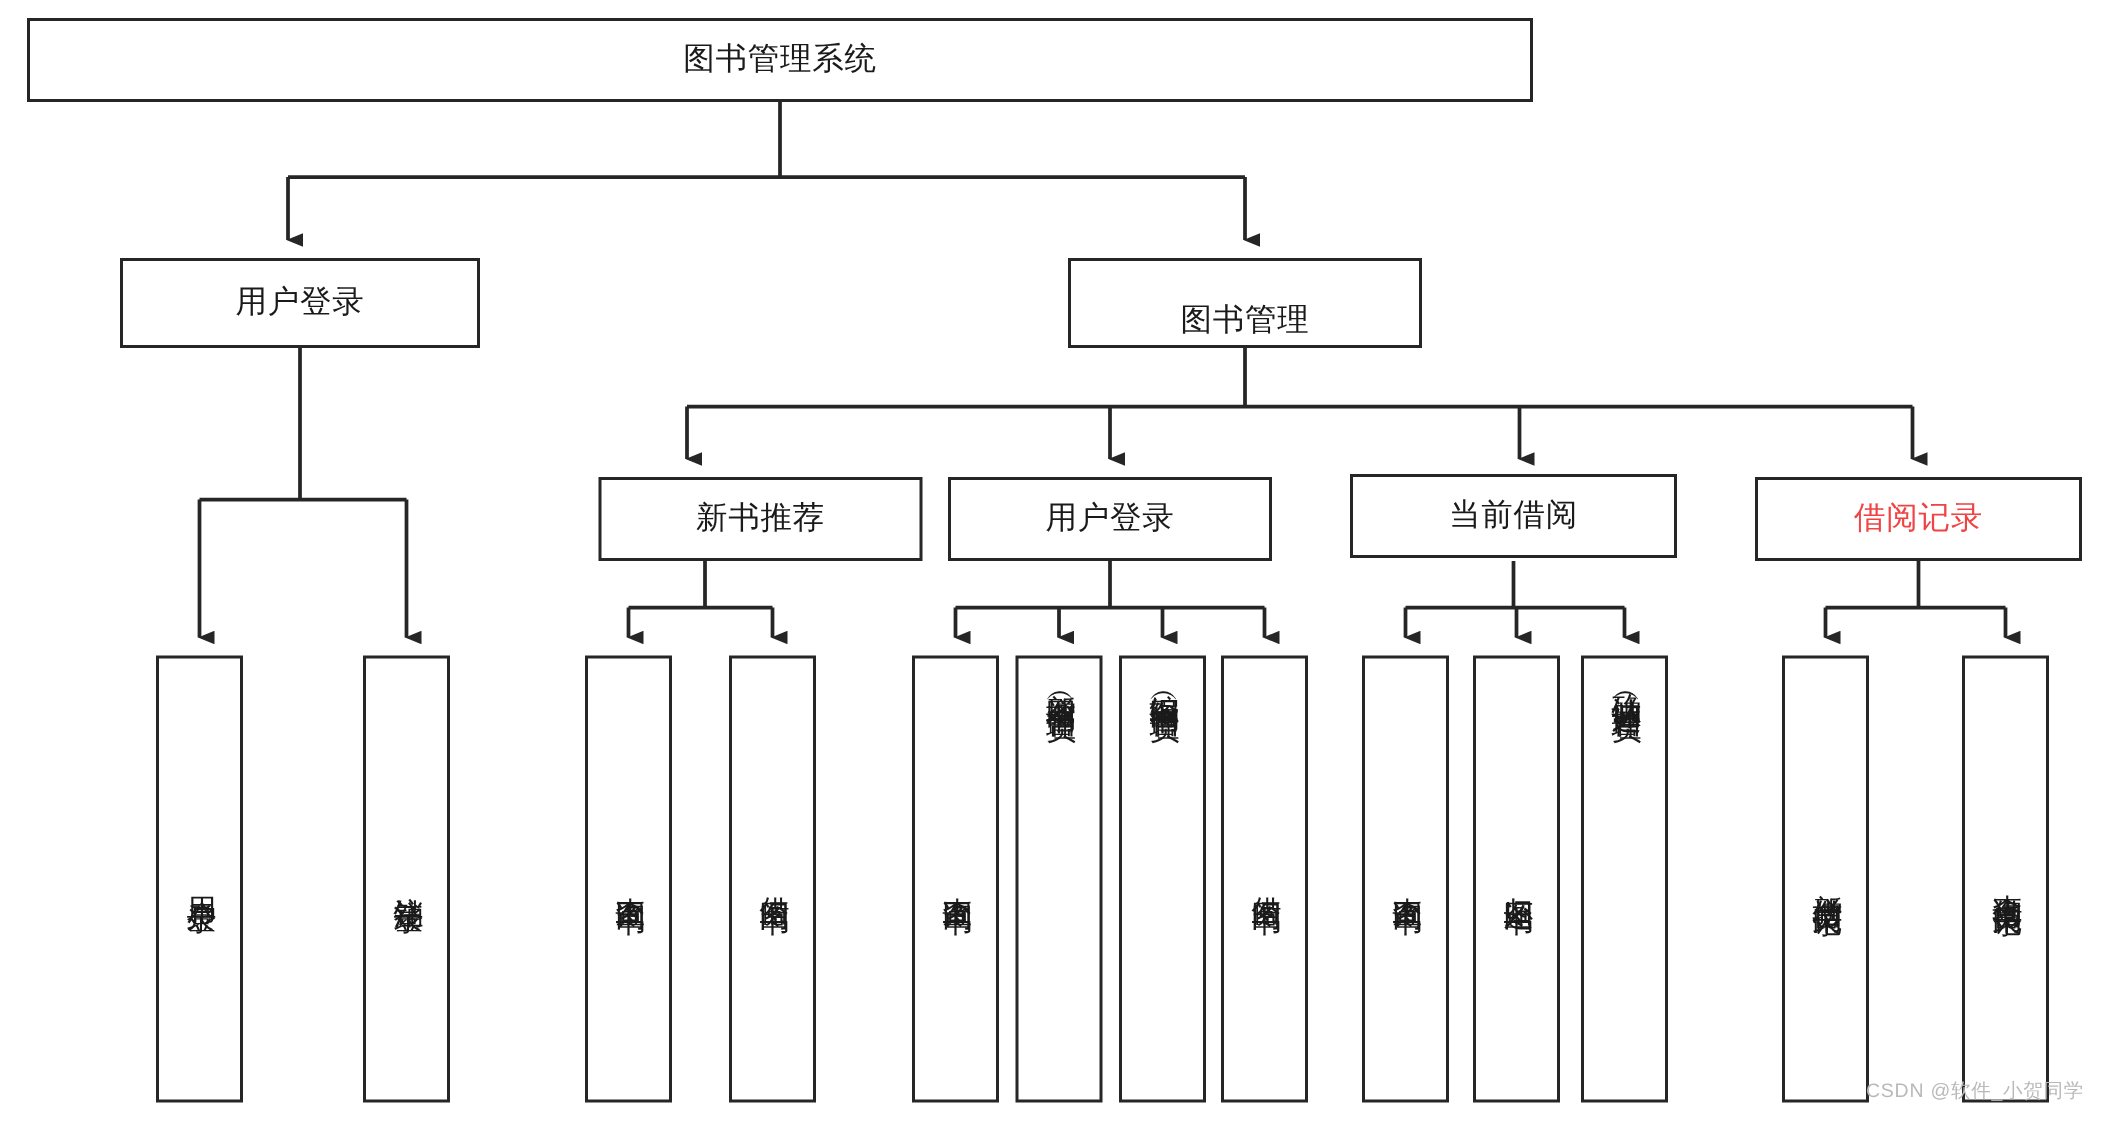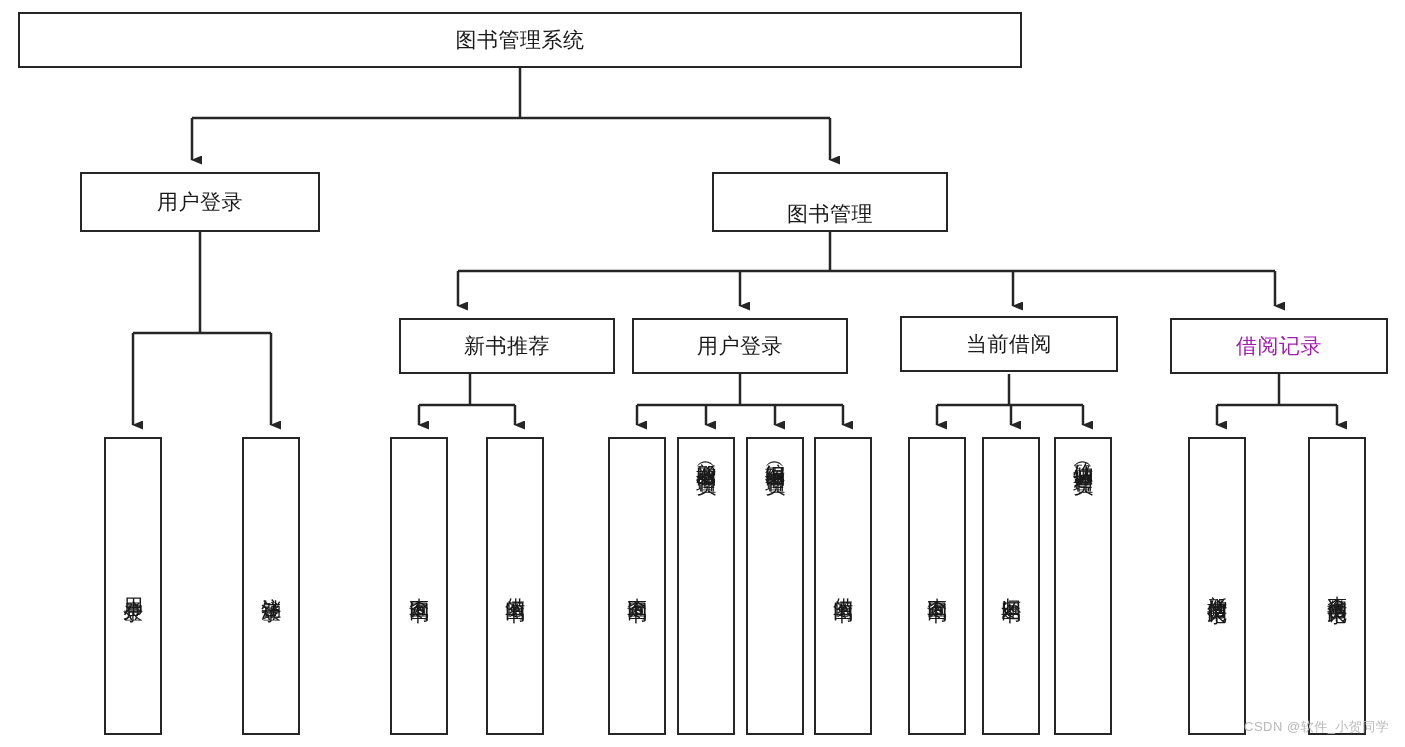--- a/index.html
+++ b/index.html
@@ -129,21 +129,21 @@
       <div class="node" style="left: 362px; top: 318px; width: 216px; height: 56px; border-color: rgb(38, 38, 38); margin-left: 37px;">
         <span class="node-label" style="color: rgb(26, 26, 26);">新书推荐</span>
       </div>
       <div class="node" style="left: 632px; top: 318px; width: 216px; height: 56px; border-color: rgb(38, 38, 38);">
         <span class="node-label" style="color: rgb(26, 26, 26);">用户登录</span>
       </div>
       <div class="node" style="left: 900px; top: 316px; width: 218px; height: 56px; border-color: rgb(38, 38, 38); align-items: center;">
         <span class="node-label" style="color: rgb(26, 26, 26);">当前借阅</span>
       </div>
       <div class="node" style="left: 1170px; top: 318px; width: 218px; height: 56px; border-color: rgb(38, 38, 38);">
-        <span class="node-label" style="color: #a21caf;">借阅记录</span>
+        <span class="node-label" style="color: #ef4444;">借阅记录</span>
       </div>
       <div class="node vertical mid" style="left: 104px; top: 437px; width: 58px; height: 298px; border-color: rgb(38, 38, 38);">
         <span class="node-label" style="color: rgb(26, 26, 26);">用户登录</span>
       </div>
       <div class="node vertical mid" style="left: 242px; top: 437px; width: 58px; height: 298px; border-color: rgb(38, 38, 38);">
         <span class="node-label" style="color: rgb(26, 26, 26);">注销登录</span>
       </div>
       <div class="node vertical mid" style="left: 390px; top: 437px; width: 58px; height: 298px; border-color: rgb(38, 38, 38);">
         <span class="node-label" style="color: rgb(26, 26, 26);">查询图书</span>
       </div>

